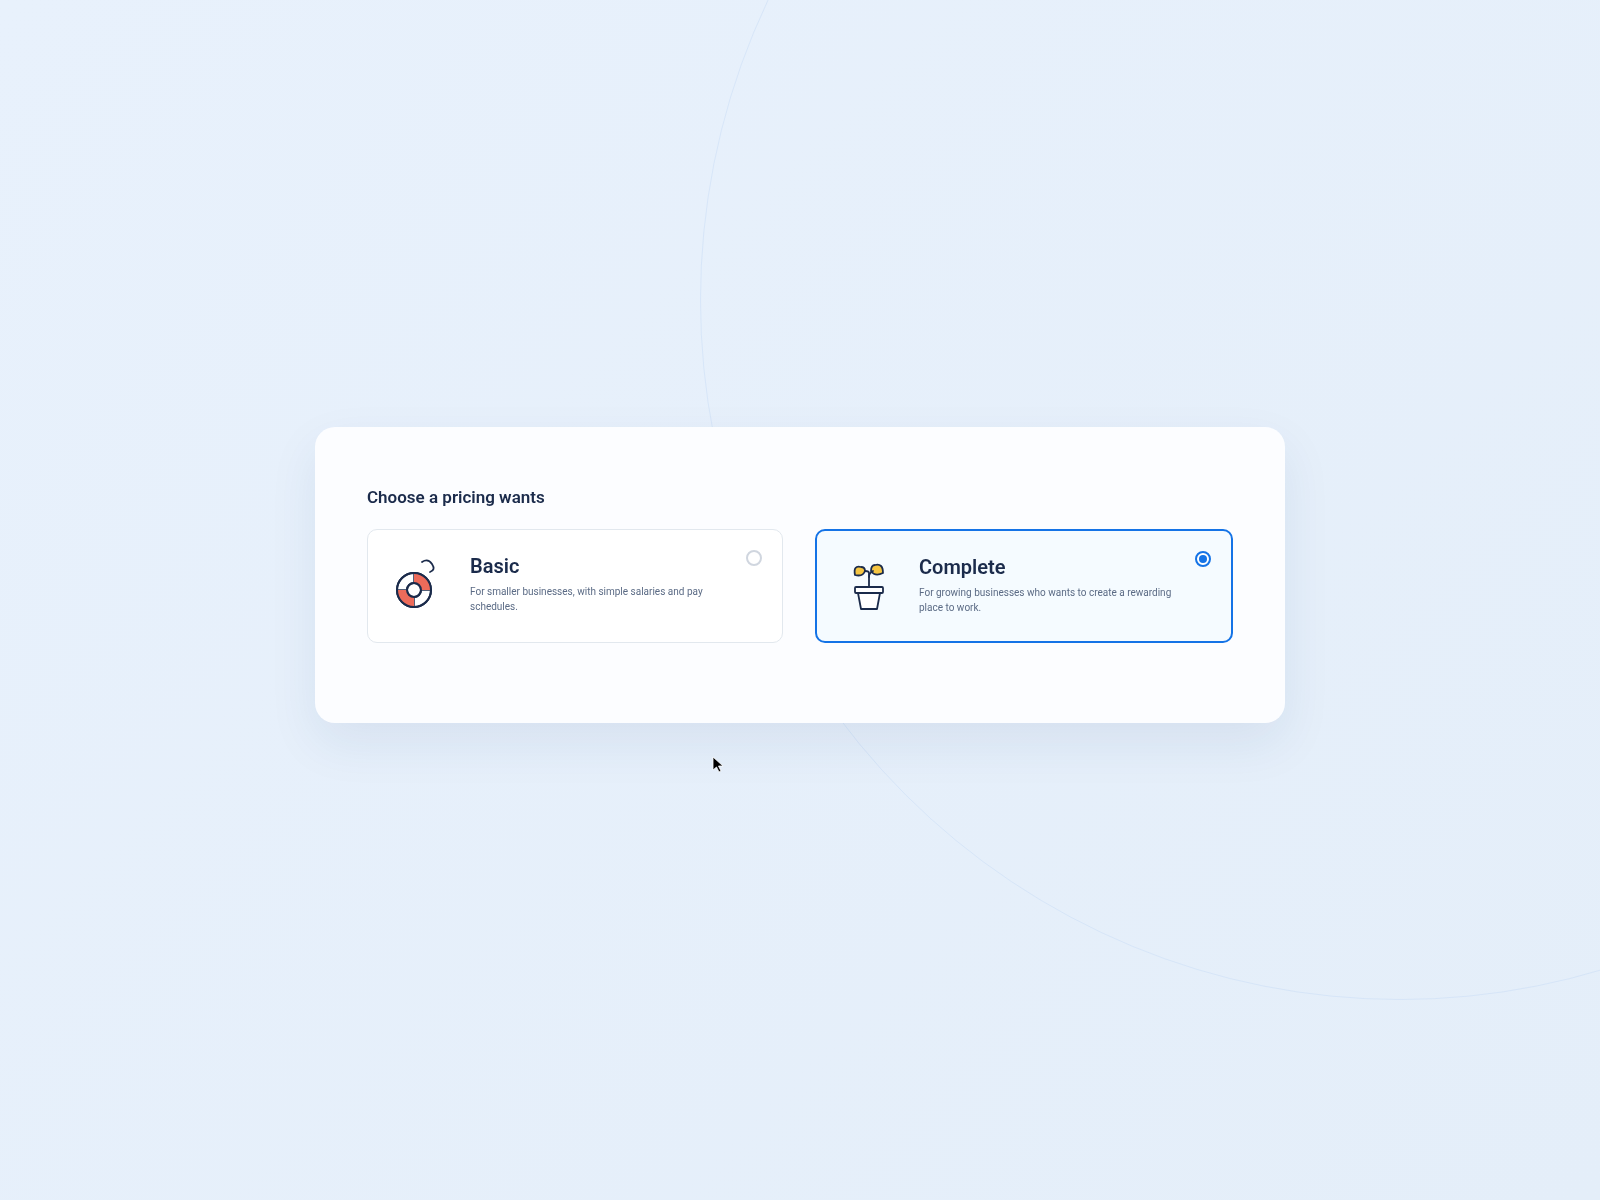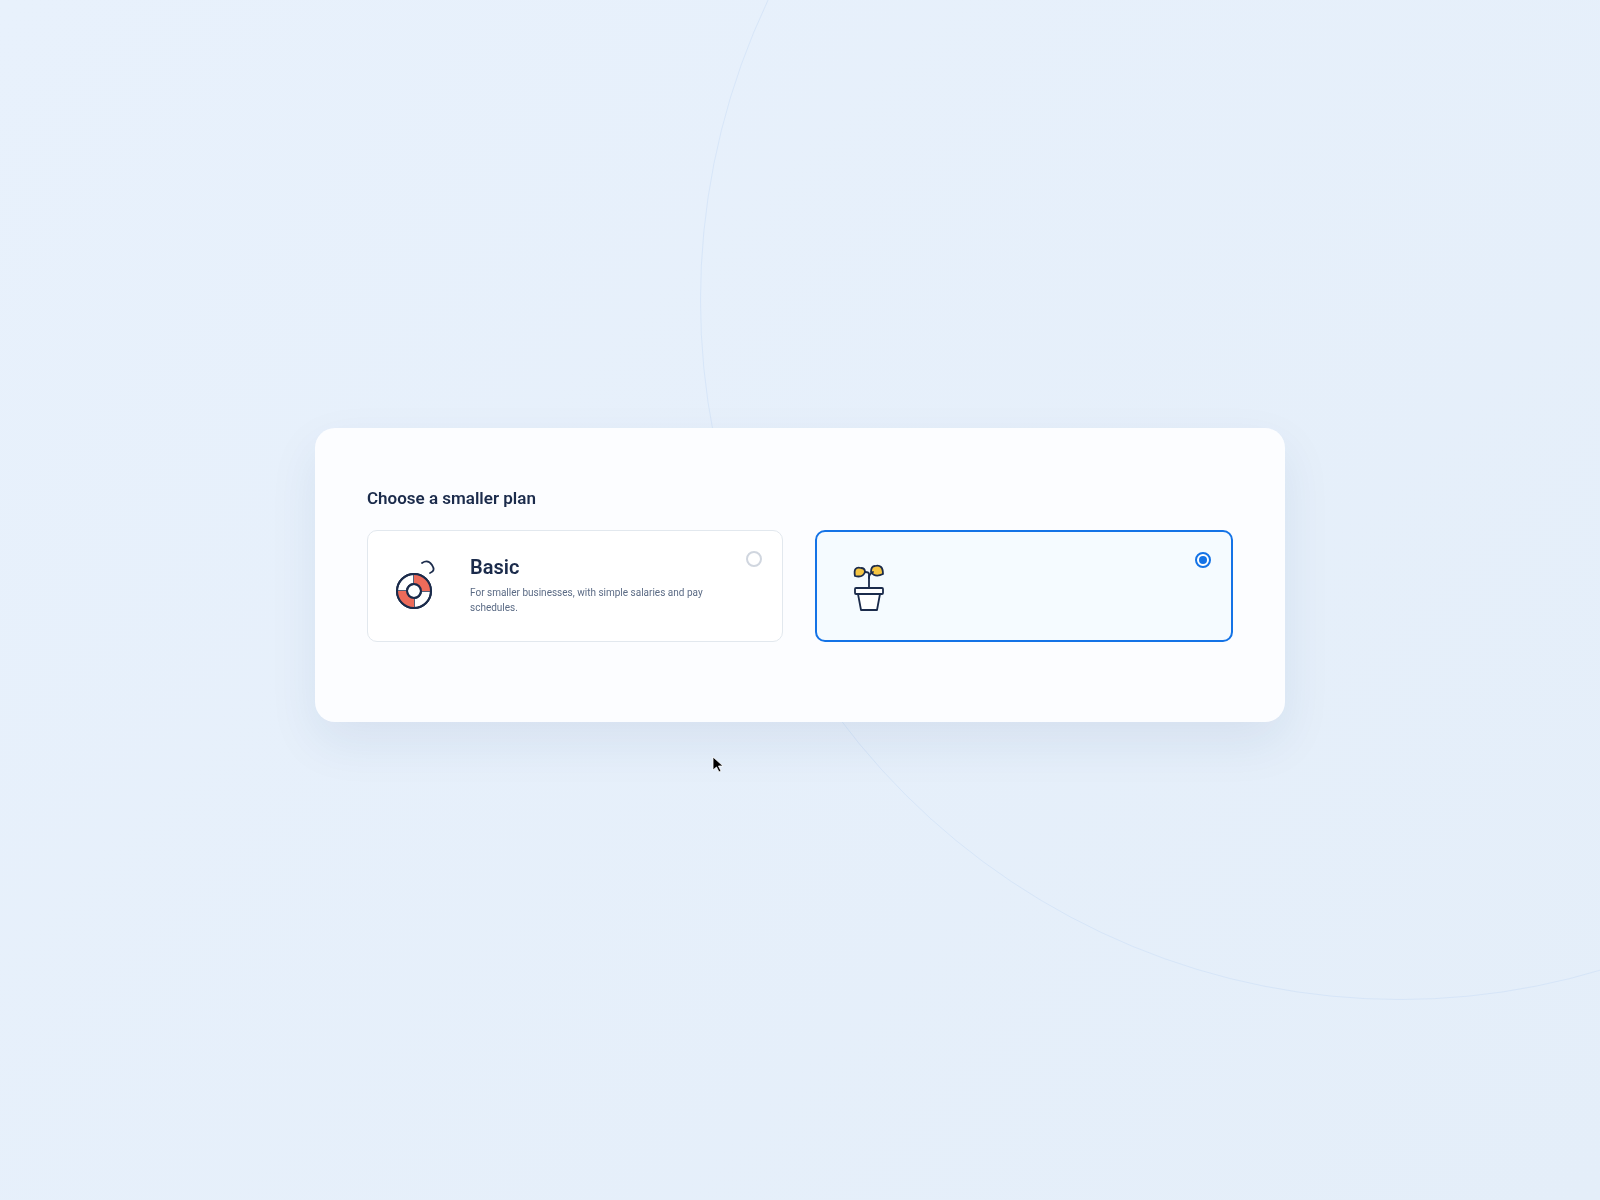--- a/index.html
+++ b/index.html
@@ -133,21 +133,21 @@
       z-index: 10;
       pointer-events: none;
     }
   </style>
 </head>
 <body>
 
 <div class="bg-circle"></div>
 
 <div class="card">
-  <div class="heading">Choose a smaller plan</div>
+  <div class="heading">Choose a pricing wants</div>
 
   <div class="plans">
 
     <div class="plan">
       <div class="plan-icon">
         <svg width="56" height="56" viewBox="0 0 56 56">
 
           <path d="M 30 6 Q 36 2, 40 8 Q 44 14, 38 16" stroke="#1b2b4b" stroke-width="1.8" fill="none" stroke-linecap="round"></path>
 
           <circle cx="22" cy="34" r="17" fill="#fff" stroke="#1b2b4b" stroke-width="2"></circle>
@@ -181,20 +181,24 @@
           <path d="M 34 8 Q 42 6, 42 16 Q 34 20, 30 14 Q 30 8, 34 8 Z" fill="#f5c542" stroke="#1b2b4b" stroke-width="1.8" stroke-linejoin="round"></path>
 
           <path d="M 28 30 L 28 16 Q 28 14, 24 14" stroke="#1b2b4b" stroke-width="1.8" fill="none" stroke-linecap="round"></path>
           <path d="M 28 20 Q 28 16, 32 14" stroke="#1b2b4b" stroke-width="1.8" fill="none" stroke-linecap="round"></path>
 
           <rect x="14" y="30" width="28" height="6" rx="1" fill="#fff" stroke="#1b2b4b" stroke-width="1.8"></rect>
 
           <path d="M 17 36 L 20 52 L 36 52 L 39 36 Z" fill="#fff" stroke="#1b2b4b" stroke-width="1.8" stroke-linejoin="round"></path>
         </svg>
       </div>
+      <div class="plan-text">
+        <div class="plan-title">Complete</div>
+        <div class="plan-desc">For growing businesses who wants to create a rewarding place to work.</div>
+      </div>
       <div class="radio selected"></div>
     </div>
 
   </div>
 </div>
 
 <div class="cursor">
   <svg width="14" height="18" viewBox="0 0 14 18">
     <path d="M 1 1 L 1 14 L 4.5 11 L 7 16 L 9 15 L 6.5 10 L 11 10 Z" fill="#000" stroke="#fff" stroke-width="0.8"></path>
   </svg>

